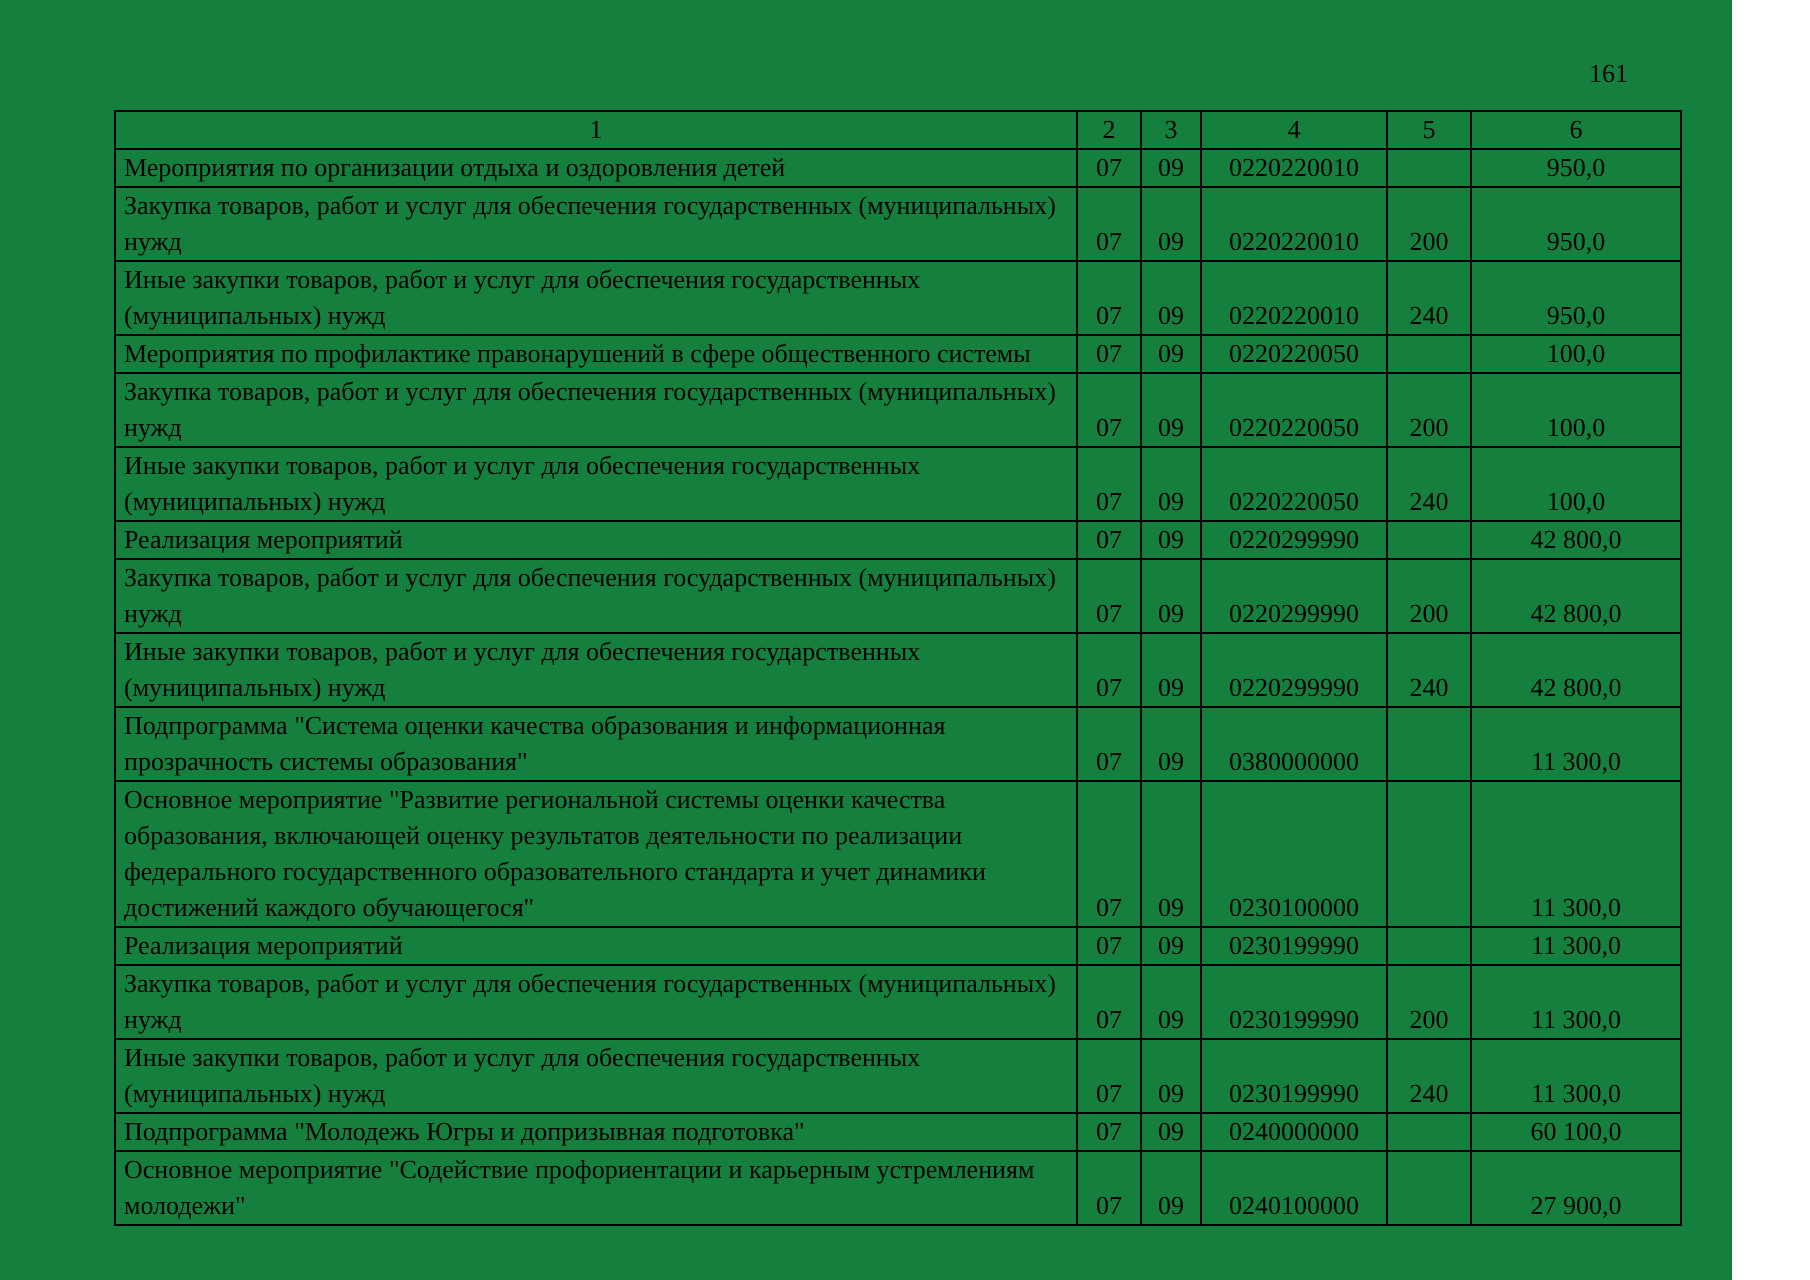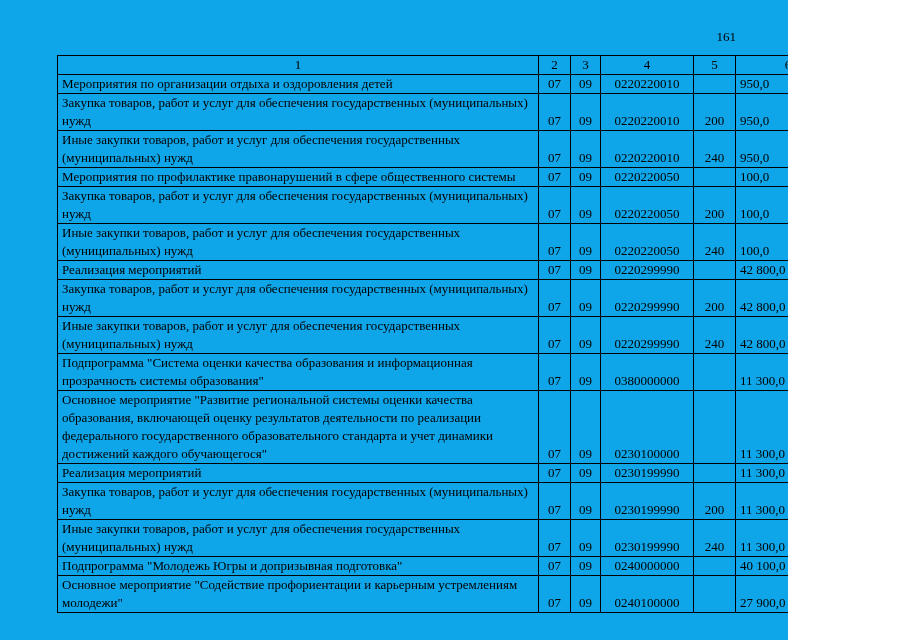--- a/index.html
+++ b/index.html
@@ -2,23 +2,23 @@
 <html><head>
 <meta charset="utf-8">
 <style>
   html, body {
     margin: 0;
     padding: 0;
     background: #ffffff;
   }
   .page {
     position: relative;
-    width: 788px;
+    width: 866px;
     height: 640px;
-    background: #0ea5e9;
+    background: #15803d;
     color: #000000;
     font-family: "Liberation Serif", serif;
     overflow: hidden;
   }
   .page-number {
     position: absolute;
     top: 30px;
     right: 52px;
     font-size: 13px;
     line-height: 14px;
@@ -50,21 +50,21 @@
     vertical-align: top;
     padding-left: 5px;
     padding-right: 6px;
   }
   td.cell-center {
     text-align: center;
     vertical-align: bottom;
     white-space: nowrap;
   }
   td.cell-amount {
-    text-align: left;
+    text-align: center;
     vertical-align: bottom;
     white-space: nowrap;
     padding-right: 4px;
   }
 </style>
 </head>
 <body>
 
 <div class="page">
 
@@ -201,21 +201,21 @@
           <td class="cell-center">0230199990</td>
           <td class="cell-center">240</td>
           <td class="cell-amount">11 300,0</td>
         </tr>
         <tr>
           <td class="cell-name">Подпрограмма "Молодежь Югры и допризывная подготовка"</td>
           <td class="cell-center">07</td>
           <td class="cell-center">09</td>
           <td class="cell-center">0240000000</td>
           <td class="cell-center"></td>
-          <td class="cell-amount">40 100,0</td>
+          <td class="cell-amount">60 100,0</td>
         </tr>
         <tr>
           <td class="cell-name">Основное мероприятие "Содействие профориентации и карьерным устремлениям молодежи"</td>
           <td class="cell-center">07</td>
           <td class="cell-center">09</td>
           <td class="cell-center">0240100000</td>
           <td class="cell-center"></td>
           <td class="cell-amount">27 900,0</td>
         </tr>
       </tbody>

